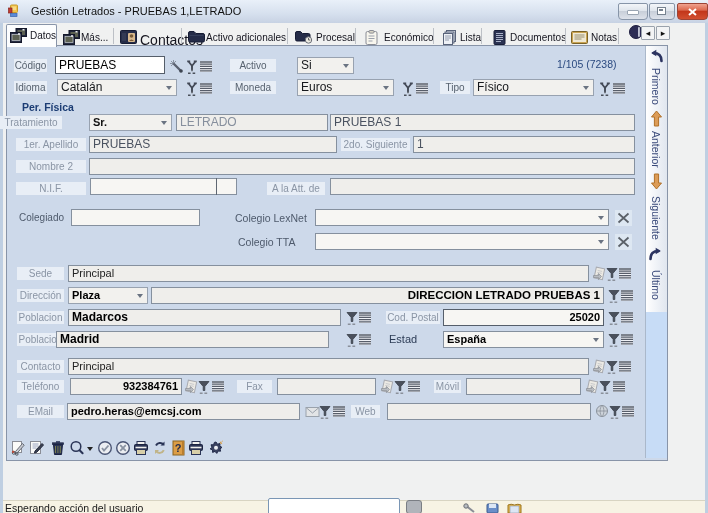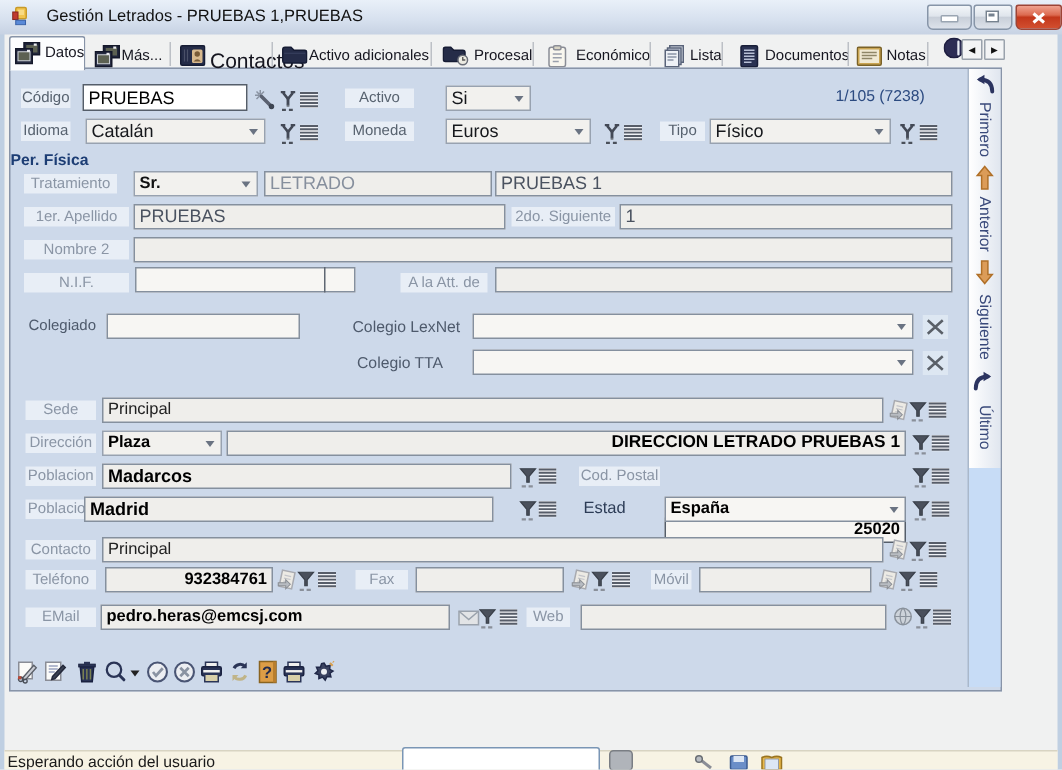--- a/index.html
+++ b/index.html
@@ -15,21 +15,21 @@
 </style></head><body>
 <div class="abs" style="left:0;top:0;width:3px;height:513px;background:#bfcfe2"></div>
 <div class="abs" style="left:705px;top:0;width:3px;height:513px;background:#bfcfe2"></div>
 <div class="abs" style="left:0;top:0;width:708px;height:23px;background:linear-gradient(to bottom,#e9f0f9,#d6e0ee 60%,#c7d2e3)"></div>
 <svg class="abs" style="left:8px;top:4px" width="11" height="13" viewBox="0 0 11 13">
     <rect x="2.5" y="1" width="7" height="7.5" rx="1" fill="#f2c44e" stroke="#c89a28"></rect>
     <rect x="4" y="2.5" width="4" height="3.5" fill="#f8da84"></rect>
     <rect x="0.5" y="4" width="3.5" height="5" fill="#c03a30" stroke="#8a2720" stroke-width="0.7"></rect>
     <rect x="2.5" y="9.5" width="6.5" height="3" fill="#5a8ad8" stroke="#3a62a8" stroke-width="0.7"></rect>
   </svg>
-<div class="abs" style="left:31px;top:5px;font-size:11px;color:#111">Gestión Letrados - PRUEBAS 1,PRUEBAS</div>
+<div class="abs" style="left:31px;top:5px;font-size:11px;color:#111">Gestión Letrados - PRUEBAS 1,LETRADO</div>
 <div class="abs" style="left:618px;top:3px;width:28px;height:15px;border:1px solid #8795a8;border-radius:2px 2px 4px 4px;background:linear-gradient(to bottom,#f3f6f9 0%,#dfe5ec 45%,#c8cfd9 50%,#dde2ea 100%)">
     <div class="abs" style="left:8px;top:6px;width:10px;height:3px;background:#fff;border:1px solid #9aa5b2;border-radius:1px"></div>
   </div>
 <div class="abs" style="left:649px;top:3px;width:24px;height:15px;border:1px solid #8795a8;border-radius:2px 2px 4px 4px;background:linear-gradient(to bottom,#f3f6f9 0%,#dfe5ec 45%,#c8cfd9 50%,#dde2ea 100%)">
     <div class="abs" style="left:7px;top:3px;width:7px;height:6px;border:1px solid #76828f;background:#fff">
       <div class="abs" style="left:0.5px;top:0.5px;width:4px;height:2px;background:#76828f"></div>
     </div>
   </div>
 <div class="abs" style="left:677px;top:3px;width:29px;height:15px;border:1px solid #9c4436;border-radius:2px 2px 4px 4px;background:linear-gradient(to bottom,#f0a28f 0%,#dc6a50 40%,#c3371b 50%,#d24f30 100%)">
     <svg class="abs" style="left:10px;top:4px" width="9" height="8" viewBox="0 0 9 8">
@@ -186,22 +186,22 @@
     <path d="M1.2 1.4h3M7.8 1.4h3" stroke="#434956" stroke-width="1.6"></path>
     <path d="M2.7 1.8 L6 5.9 L9.3 1.8" stroke="#434956" stroke-width="1.7" fill="none"></path>
     <path d="M6 5.2 V10.2" stroke="#434956" stroke-width="1.9"></path>
     <path d="M5.1 10.5 L6.9 10.5" stroke="#6a7078" stroke-width="1.3"></path>
     <path d="M2 13.2h2.6M6.6 13.2h2.6" stroke="#4a505a" stroke-width="1.5"></path>
   </svg>
 <svg class="abs" style="left:613px;top:83px" width="12" height="11" viewBox="0 0 12 11">
     <rect x="0" y="0" width="12" height="11" fill="#eff1f5"></rect>
     <path d="M0 1h12M0 3.2h12M0 5.4h12M0 7.6h12M0 9.8h12" stroke="#575d69" stroke-width="1.3"></path>
   </svg>
-<div class="abs" style="left:7px;top:101px;font-size:10.5px;font-weight:bold;color:#1c3d74">Per. Física</div>
-<div class="abs lbl" style="left:16px;top:116px;width:62px;height:13px">Tratamiento</div>
+<div class="abs" style="left:22px;top:101px;font-size:10.5px;font-weight:bold;color:#1c3d74">Per. Física</div>
+<div class="abs lbl" style="left:0;top:116px;width:62px;height:13px">Tratamiento</div>
 <div class="abs fld dd" style="left:89px;top:114px;width:75px;height:15px;">
     <span style="font-weight:bold;color:#111">Sr.</span>
     <span class="dda"></span>
   </div>
 <div class="abs fld gray f12" style="left:176px;top:114px;width:144px;height:15px;color:#868f9d">LETRADO</div>
 <div class="abs fld f12" style="left:330px;top:114px;width:297px;height:15px;color:#4a5260">PRUEBAS 1</div>
 <div class="abs lbl" style="left:16px;top:138px;width:70px;height:13px">1er. Apellido</div>
 <div class="abs fld f12" style="left:89px;top:136px;width:240px;height:15px;color:#4a5260">PRUEBAS</div>
 <div class="abs lbl" style="left:341px;top:138px;width:69px;height:13px">2do. Siguiente</div>
 <div class="abs fld f12" style="left:413px;top:136px;width:214px;height:15px;color:#4a5260">1</div>
@@ -269,21 +269,21 @@
   </div>
 <svg class="abs" style="left:346px;top:311px" width="12" height="15" viewBox="0 0 12 15">
     <path d="M1 1.5 H11 L6.8 6.5 V10.5 H5.2 V6.5 Z" fill="#4a505c" stroke="#3a404a" stroke-width="0.8"></path>
     <path d="M1.8 13.3h2.8M6.4 13.3h2.8" stroke="#8a909a" stroke-width="1.5"></path>
   </svg>
 <svg class="abs" style="left:359px;top:312px" width="12" height="11" viewBox="0 0 12 11">
     <rect x="0" y="0" width="12" height="11" fill="#eff1f5"></rect>
     <path d="M0 1h12M0 3.2h12M0 5.4h12M0 7.6h12M0 9.8h12" stroke="#575d69" stroke-width="1.3"></path>
   </svg>
 <div class="abs lbl" style="left:386px;top:311px;width:54px;height:13px">Cod. Postal</div>
-<div class="abs fld wh bb ra" style="left:443px;top:309px;width:153px;height:15px;margin-top:36px;">
+<div class="abs fld wh bb ra" style="left:443px;top:309px;width:153px;height:15px;">
     <span class="b">25020</span>
   </div>
 <svg class="abs" style="left:608px;top:311px" width="12" height="15" viewBox="0 0 12 15">
     <path d="M1 1.5 H11 L6.8 6.5 V10.5 H5.2 V6.5 Z" fill="#4a505c" stroke="#3a404a" stroke-width="0.8"></path>
     <path d="M1.8 13.3h2.8M6.4 13.3h2.8" stroke="#8a909a" stroke-width="1.5"></path>
   </svg>
 <svg class="abs" style="left:621px;top:312px" width="12" height="11" viewBox="0 0 12 11">
     <rect x="0" y="0" width="12" height="11" fill="#eff1f5"></rect>
     <path d="M0 1h12M0 3.2h12M0 5.4h12M0 7.6h12M0 9.8h12" stroke="#575d69" stroke-width="1.3"></path>
   </svg>

